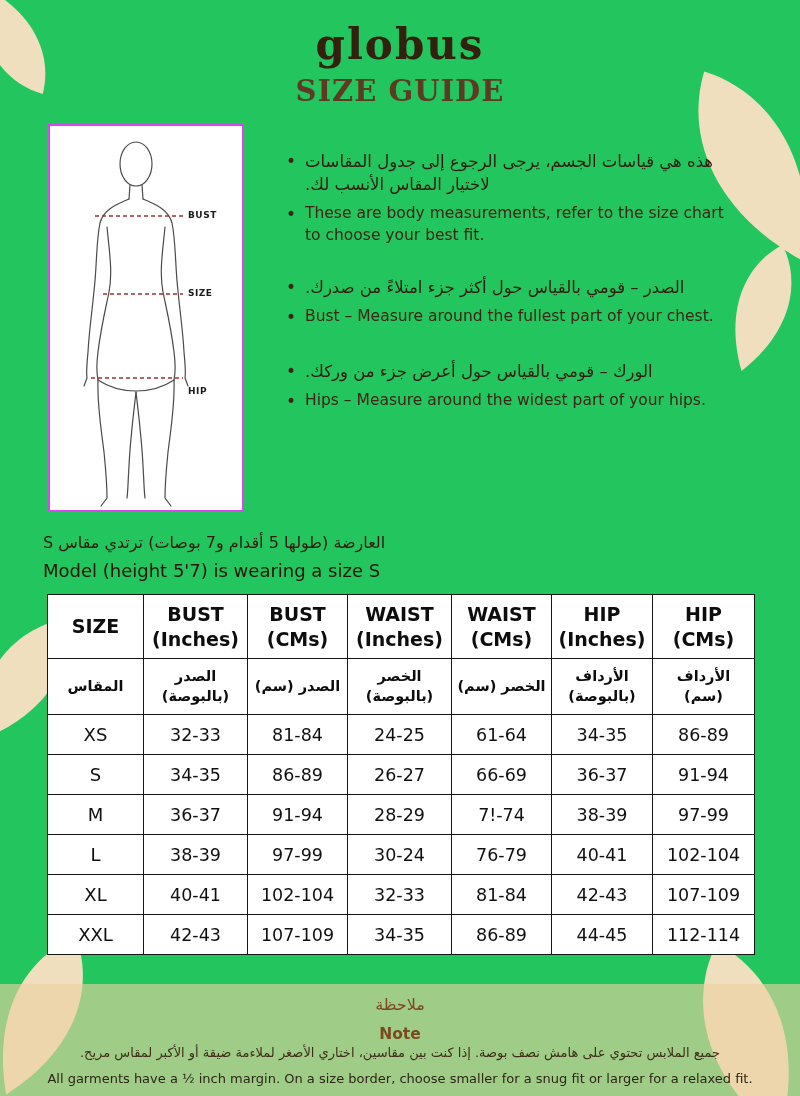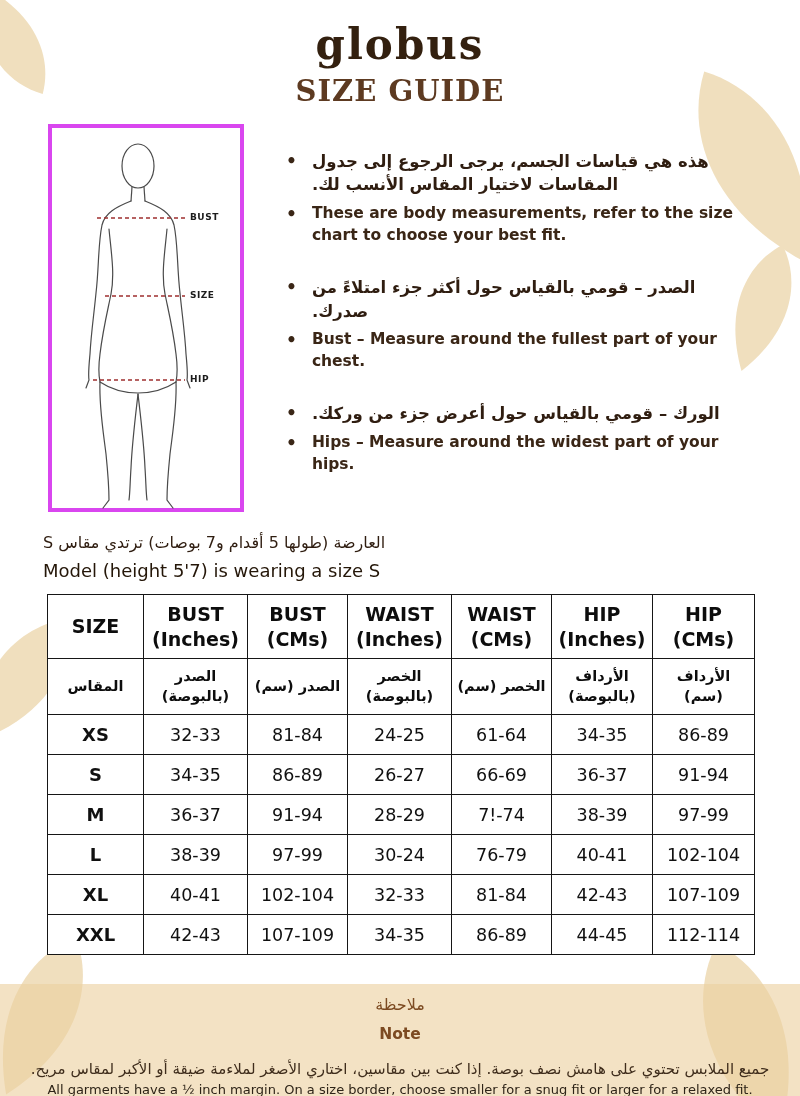--- a/index.html
+++ b/index.html
@@ -1,19 +1,19 @@
 <!DOCTYPE html>
 <html><head>
 <meta charset="utf-8">
 <style>
   * { margin:0; padding:0; box-sizing:border-box; }
   html,body { background:#faf1dd; }
   .page {
     position:relative; width:800px; height:1096px; overflow:hidden;
-    background:#ffffff; font-family:"DejaVu Sans", sans-serif; color:#3a2616;
+    background:#22c55e; font-family:"DejaVu Sans", sans-serif; color:#3a2616;
   }
   
   .leaf { position:absolute; }
   .leaf path { fill:#f0dfbe; }
   .leaf-tl { left:-34px; top:-26px; width:90px; height:130px; transform:rotate(150deg); }
   .leaf-tr1 { right:-30px; top:56px; width:150px; height:222px; transform:rotate(-28deg); }
   .leaf-tr2 { right:-8px; top:240px; width:92px; height:136px; transform:rotate(18deg); }
   .leaf-lm { left:-36px; top:600px; width:112px; height:162px; transform:rotate(38deg); }
   .leaf-bl { left:-22px; top:928px; width:126px; height:176px; transform:rotate(24deg); }
   .leaf-br { right:-26px; top:936px; width:156px; height:208px; transform:rotate(-18deg); }
@@ -24,37 +24,37 @@
     color:#33200f; letter-spacing:2px;
   }
   .title {
     position:absolute; top:74px; left:0; width:100%; text-align:center;
     font-family:"DejaVu Serif", serif; font-weight:700; font-size:29px;
     color:#5d3a21; letter-spacing:1px;
   }
 
   .diagram-box {
     position:absolute; left:48px; top:124px; width:196px; height:388px;
-    background:#ffffff; border:4px solid #d946ef;
+    background:#ffffff; border:2px solid #d946ef;
   }
   .diagram-box svg { position:absolute; left:0; top:0; }
   .dlabel {
     position:absolute; left:138px; font-size:9px; font-weight:700;
     color:#1c1c1c; letter-spacing:0.5px;
   }
   .dlabel-bust  { top:84px; }
   .dlabel-waist { top:162px; }
-  .dlabel-hip   { top:246px; }
+  .dlabel-hip   { top:260px; }
 
   .instructions {
     position:absolute; left:286px; top:150px; width:452px;
     display:flex; flex-direction:column; gap:30px;
   }
   .group { display:flex; flex-direction:column; gap:6px; }
-  .li { display:flex; gap:15px; align-items:flex-start;font-weight:bold; }
+  .li { display:flex; gap:9px; align-items:flex-start; }
   .bullet { flex:0 0 auto; color:#3a2616; }
   .bullet::before { content:"•"; font-size:17px; line-height:1.4; }
   .ar-text { display:block; font-size:16.5px; line-height:1.42; text-align:left; color:#2f1d10; }
   .en-text { display:block; font-size:15.5px; line-height:1.4; color:#3a2616; }
 
   .model-note {
     position:absolute; left:43px; top:532px;
     display:flex; flex-direction:column; gap:3px;
   }
   .model-note .ar-text { font-size:16px; }
@@ -63,30 +63,30 @@
   .size-table {
     position:absolute; left:47px; top:594px; width:707px;
     border-collapse:collapse; background:#ffffff; table-layout:fixed;
   }
   .size-table th, .size-table td {
     border:1px solid #161616; text-align:center; vertical-align:middle; padding:0 2px;
   }
   .h-en th { height:64px; font-size:19px; font-weight:700; line-height:1.3; color:#0d0d0d; }
   .h-ar th { height:56px; font-size:14.5px; font-weight:700; line-height:1.35; color:#0d0d0d; }
   .size-table tbody td { height:40px; font-size:17.5px; color:#101010; }
-  .size-table tbody td.size-col { font-weight:700; font-size:18px; }
+  .size-table tbody td.size-col { font-weight:400; font-size:18px; }
 
   .note-band {
     position:absolute; left:0; bottom:0; width:800px; height:112px;
     background:rgba(235,209,160,0.62); text-align:center; padding-top:11px;
   }
   .nt-ar { font-size:16px; font-weight:400; color:#7c4a21; }
   .nt-en { font-size:15.5px; font-weight:700; color:#7c4a21; margin-top:11px; }
-  .nb-ar { font-size:15px; color:#3f2d1c; margin-top:17px; }
-  .nb-en { font-size:13px; color:#2e2418; margin-top:4px; }
+  .nb-ar { font-size:13px; color:#3f2d1c; margin-top:2px; }
+  .nb-en { font-size:13px; color:#2e2418; margin-top:11px; }
 </style>
 </head>
 <body>
 
 <div class="page">
 
   <svg class="leaf leaf-tl" viewBox="0 0 100 160">
       <path d="M50 2 C82 34 94 92 50 158 C6 92 18 34 50 2 Z"></path>
     </svg>
   <svg class="leaf leaf-tr1" viewBox="0 0 100 160">

